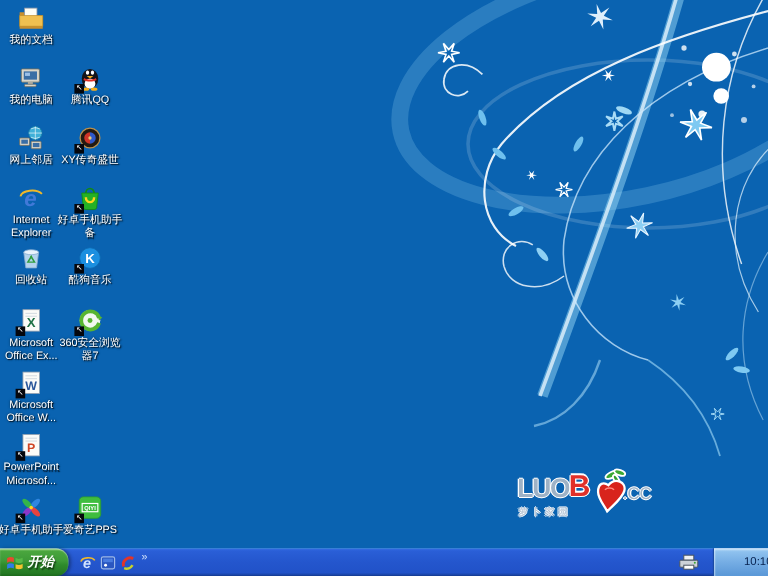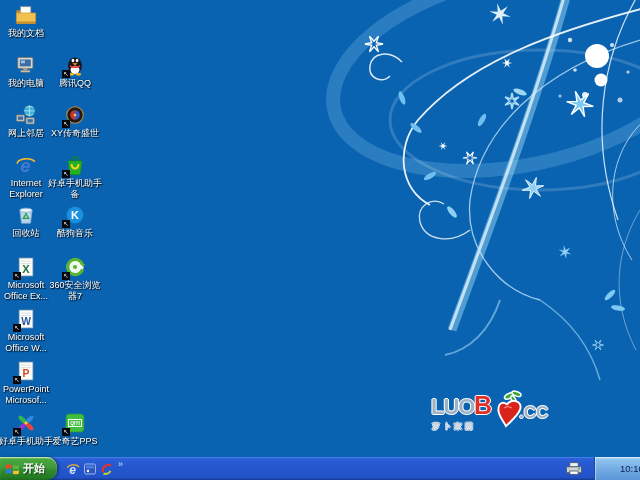--- a/index.html
+++ b/index.html
@@ -16,33 +16,33 @@
       color:#fff;font-size:6.5px;line-height:8px;text-align:center;}
   .lbl{font-size:9px;line-height:11px;color:#fff;text-align:center;white-space:pre-line;
        text-shadow:1px 1px 1px rgba(0,0,0,.9),0 0 2px rgba(0,0,0,.55);}
   svg text{font-family:"Liberation Sans","DejaVu Sans",sans-serif;font-weight:bold;}
   
   #logo{position:absolute;left:431px;top:391px;width:130px;height:48px;}
   #logo .l1{position:absolute;left:0;top:3px;font-size:22px;font-weight:bold;color:#9eb2c6;
             text-shadow:-1px 0 #fff,1px 0 #fff,0 -1px #fff,0 1px #fff;letter-spacing:-1px;}
   #logo .l2{position:absolute;left:43px;top:0;font-size:25px;font-weight:bold;color:#e0302a;
             text-shadow:-1px 0 #fff,1px 0 #fff,0 -1px #fff,0 1px #fff;}
-  #logo .l3{position:absolute;left:88px;top:12px;font-size:17px;font-weight:bold;color:#9eb2c6;
+  #logo .l3{position:absolute;left:88px;top:12px;font-size:14px;font-weight:normal;color:#9eb2c6;
             text-shadow:-1px 0 #fff,1px 0 #fff,0 -1px #fff,0 1px #fff;}
   #logo .cap{position:absolute;left:1px;top:30px;font-size:8px;color:#aebccd;letter-spacing:3px;
              text-shadow:-1px 0 #fff,1px 0 #fff,0 -1px #fff,0 1px #fff;}
   #logo .radish{position:absolute;left:56px;top:-4px;}
   
   #taskbar{position:absolute;left:0;bottom:0;width:640px;height:23px;
     background:linear-gradient(180deg,#5a95f2 0%,#3168e0 4%,#2a5fd7 9%,#2456cd 50%,#2152c8 88%,#1b46ab 95%,#153a8c 100%);}
   #start{position:absolute;left:0;top:0;height:23px;width:57px;box-sizing:border-box;
     display:flex;align-items:center;gap:3px;padding-left:5px;
     background:linear-gradient(180deg,#8fd278 0%,#4aa63e 10%,#3d9a37 45%,#2e8a2b 60%,#257a24 90%,#1b6a1b 100%);
     border-radius:0 10px 10px 0;box-shadow:inset 0 1px 1px rgba(255,255,255,.5),2px 0 3px rgba(0,0,0,.35);cursor:pointer;}
-  #start .st{font-size:11px;font-weight:bold;color:#fff;
+  #start .st{font-size:11px;font-weight:bold;font-style:italic;color:#fff;
     text-shadow:1px 1px 1px rgba(0,0,0,.55);}
   #ql{position:absolute;left:66px;top:1px;height:22px;display:flex;align-items:center;gap:3px;}
   .qli{width:14px;height:14px;cursor:pointer;}
   #chev{color:#cfe0fa;font-size:9px;line-height:9px;margin-left:1px;align-self:flex-start;margin-top:2px;cursor:pointer;}
   #task-printer{position:absolute;left:561px;top:3px;width:26px;height:17px;
     display:flex;align-items:center;justify-content:center;cursor:pointer;}
   #tray{position:absolute;right:0;top:0;width:46px;height:23px;box-sizing:border-box;
     display:flex;align-items:center;gap:20px;padding-left:5px;
     background:linear-gradient(180deg,#bcdef8 0%,#8ec1ee 12%,#75ade4 50%,#5c99d8 95%);
     border-left:1px solid #1a4aa5;box-shadow:inset 1px 1px 1px rgba(255,255,255,.45);}

